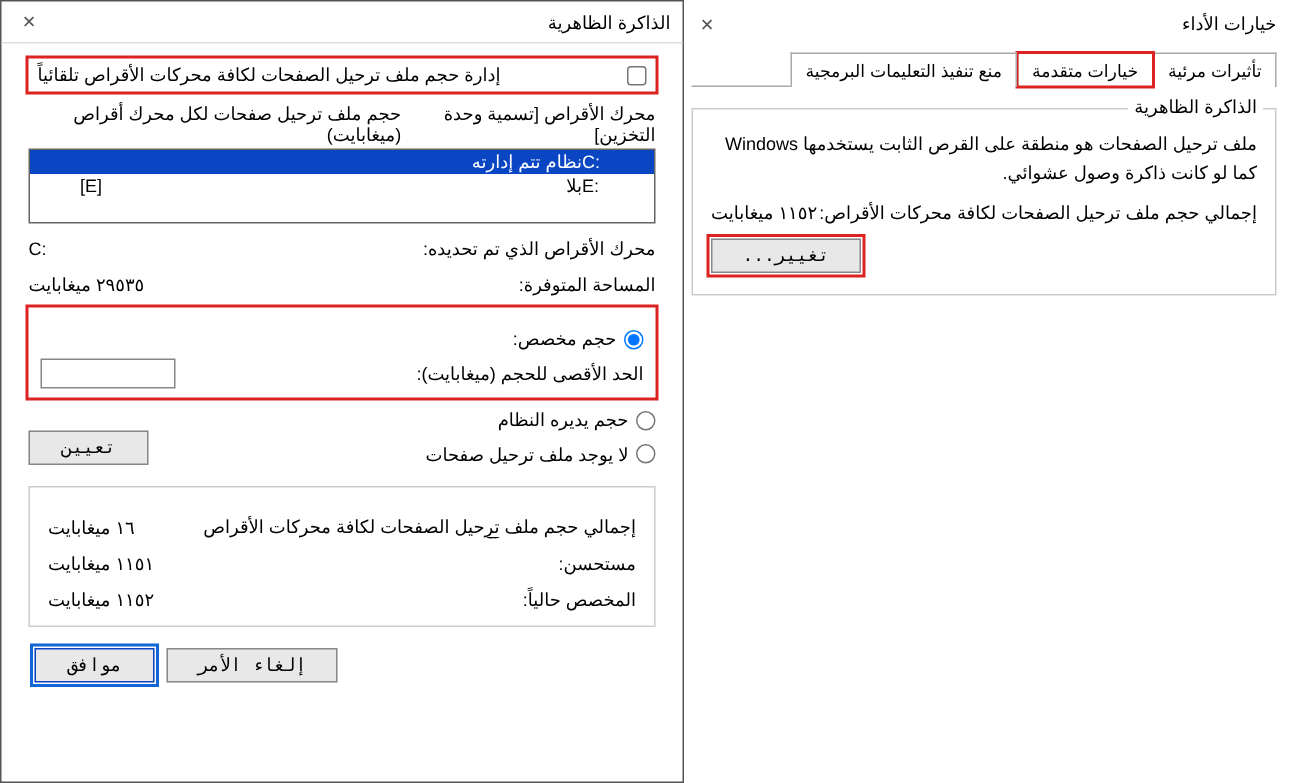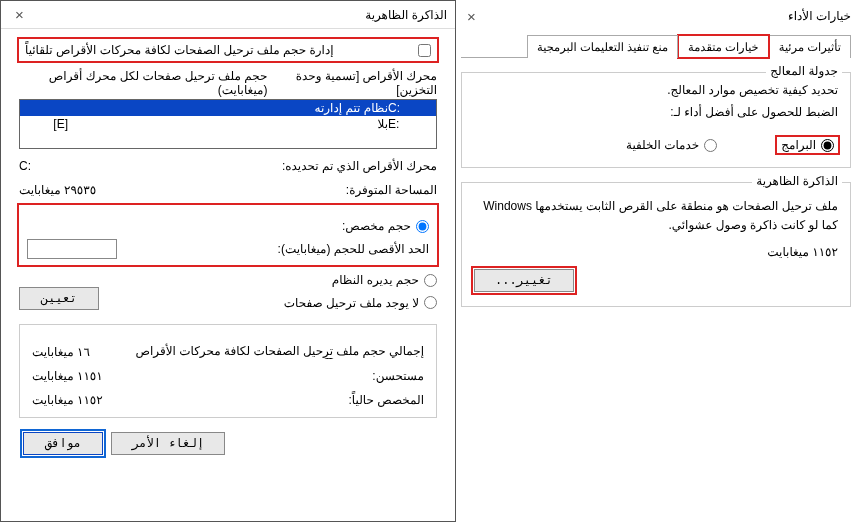--- a/index.html
+++ b/index.html
@@ -203,40 +203,26 @@
   <div class="perf-title-row">
     <span class="perf-title">خيارات الأداء</span>
     <span class="close-x">×</span>
   </div>
   <div class="tabs">
     <div class="tab">تأثيرات مرئية</div>
     <div class="tab active tab-hl">خيارات متقدمة</div>
     <div class="tab">منع تنفيذ التعليمات البرمجية</div>
   </div>
 
-  <div class="fieldset">
-    <span class="legend">جدولة المعالج</span>
-    <div style="margin-bottom:8px;">تحديد كيفية تخصيص موارد المعالج.</div>
-    <div>الضبط للحصول على أفضل أداء لـ:</div>
-    <div class="radio-pair">
-      <label class="radio-row radio-hl">
-        <input type="radio" name="sched" checked="" style="">
-        <span>البرامج</span>
-      </label>
-      <label class="radio-row">
-        <input type="radio" name="sched" style="">
-        <span>خدمات الخلفية</span>
-      </label>
-    </div>
-  </div>
 
   <div class="fieldset">
     <span class="legend">الذاكرة الظاهرية</span>
     <div class="vm-desc">ملف ترحيل الصفحات هو منطقة على القرص الثابت يستخدمها Windows كما لو كانت ذاكرة وصول عشوائي.</div>
     <div class="vm-total-row">
+      <span>إجمالي حجم ملف ترحيل الصفحات لكافة محركات الأقراص:</span>
       <span>١١٥٢ ميغابايت</span>
     </div>
     <div style="text-align:left;">
       <button class="btn btn-hl">تغيير...</button>
     </div>
   </div>
 </div>
 
 <div class="vm-dialog">
   <div class="vm-titlebar">

